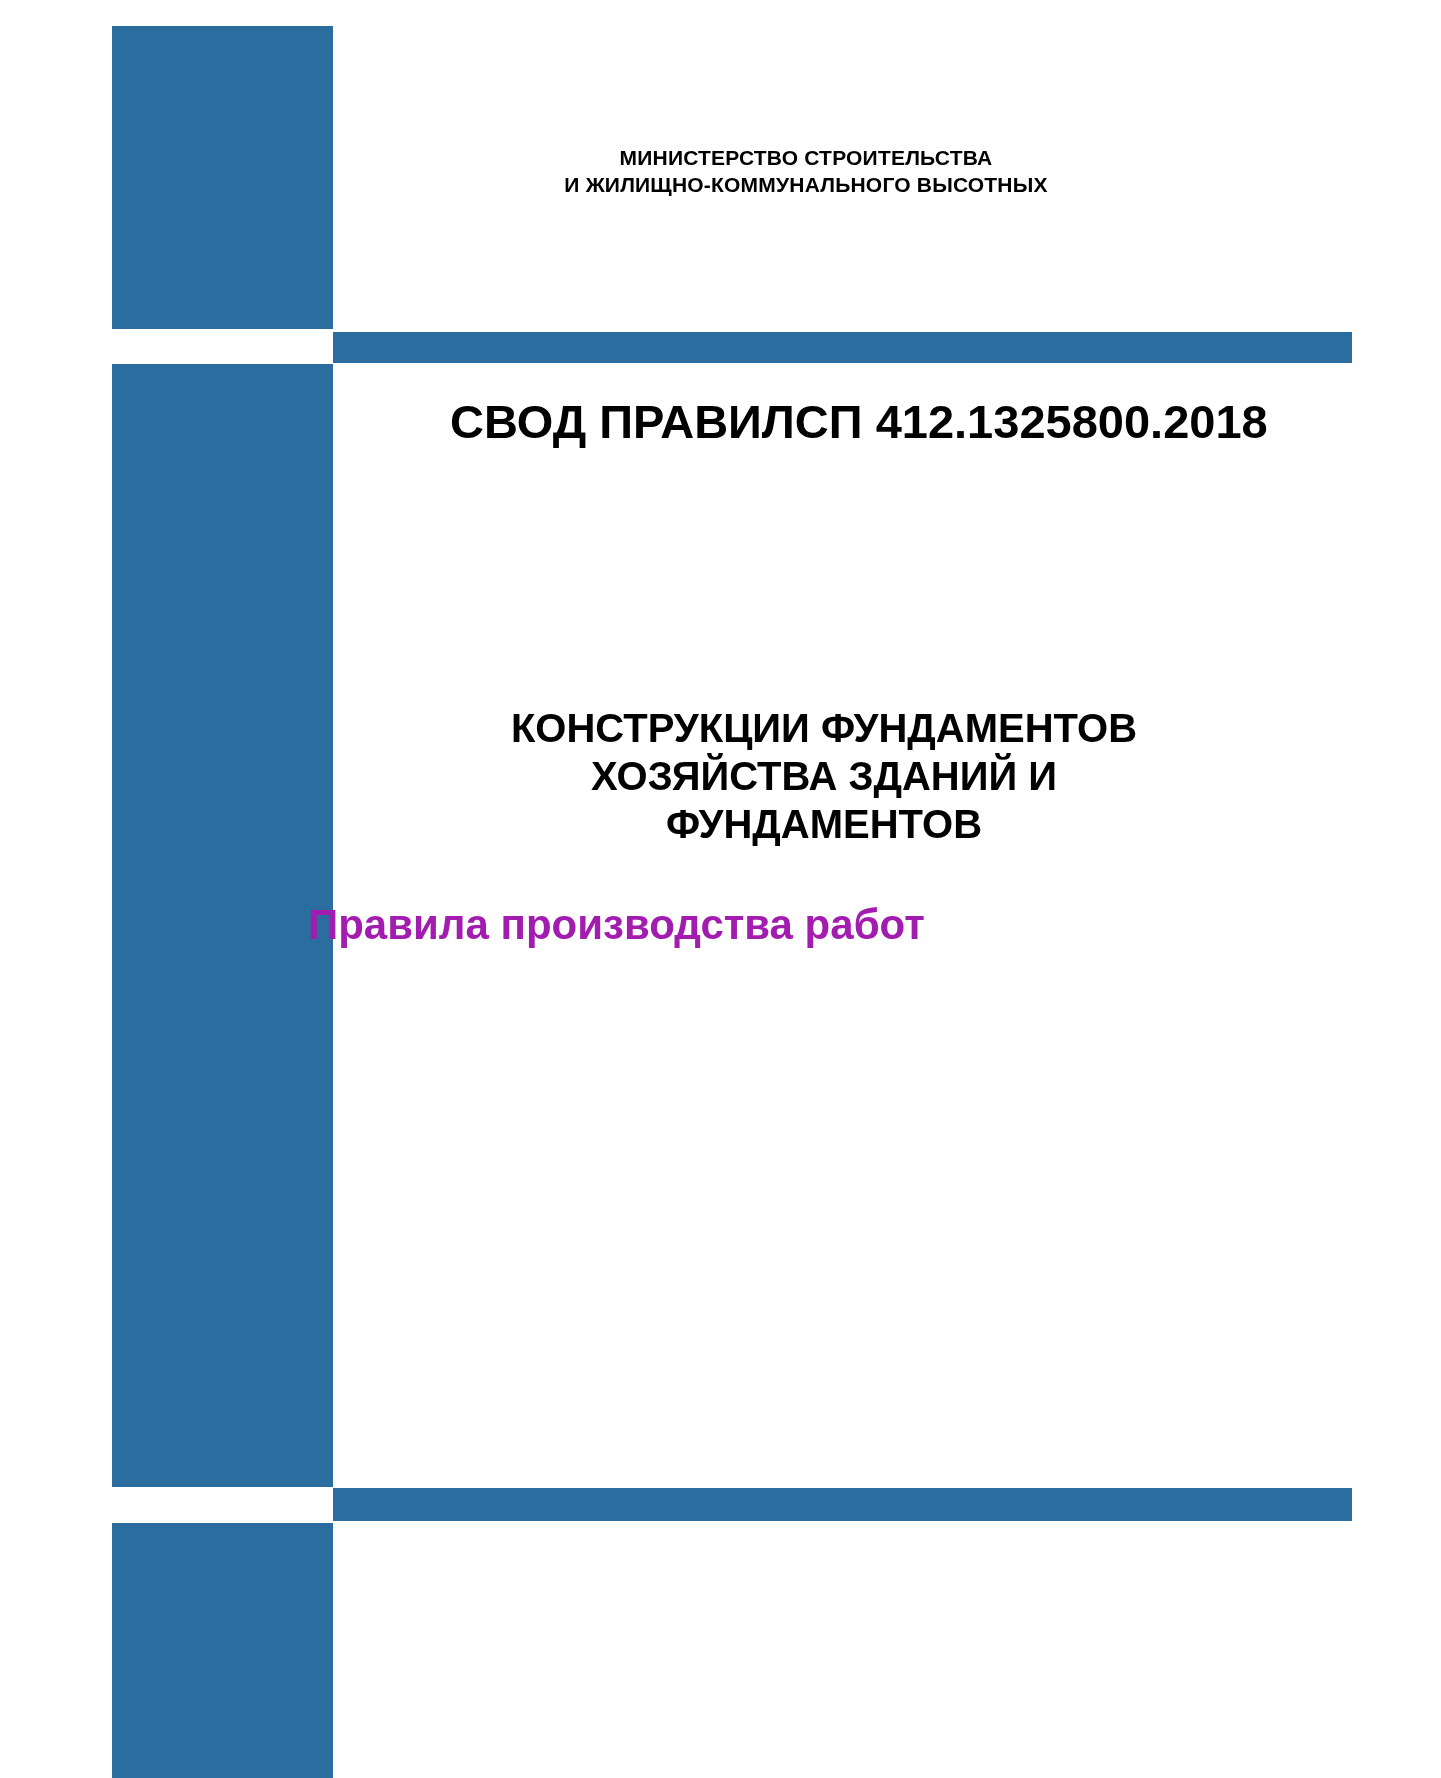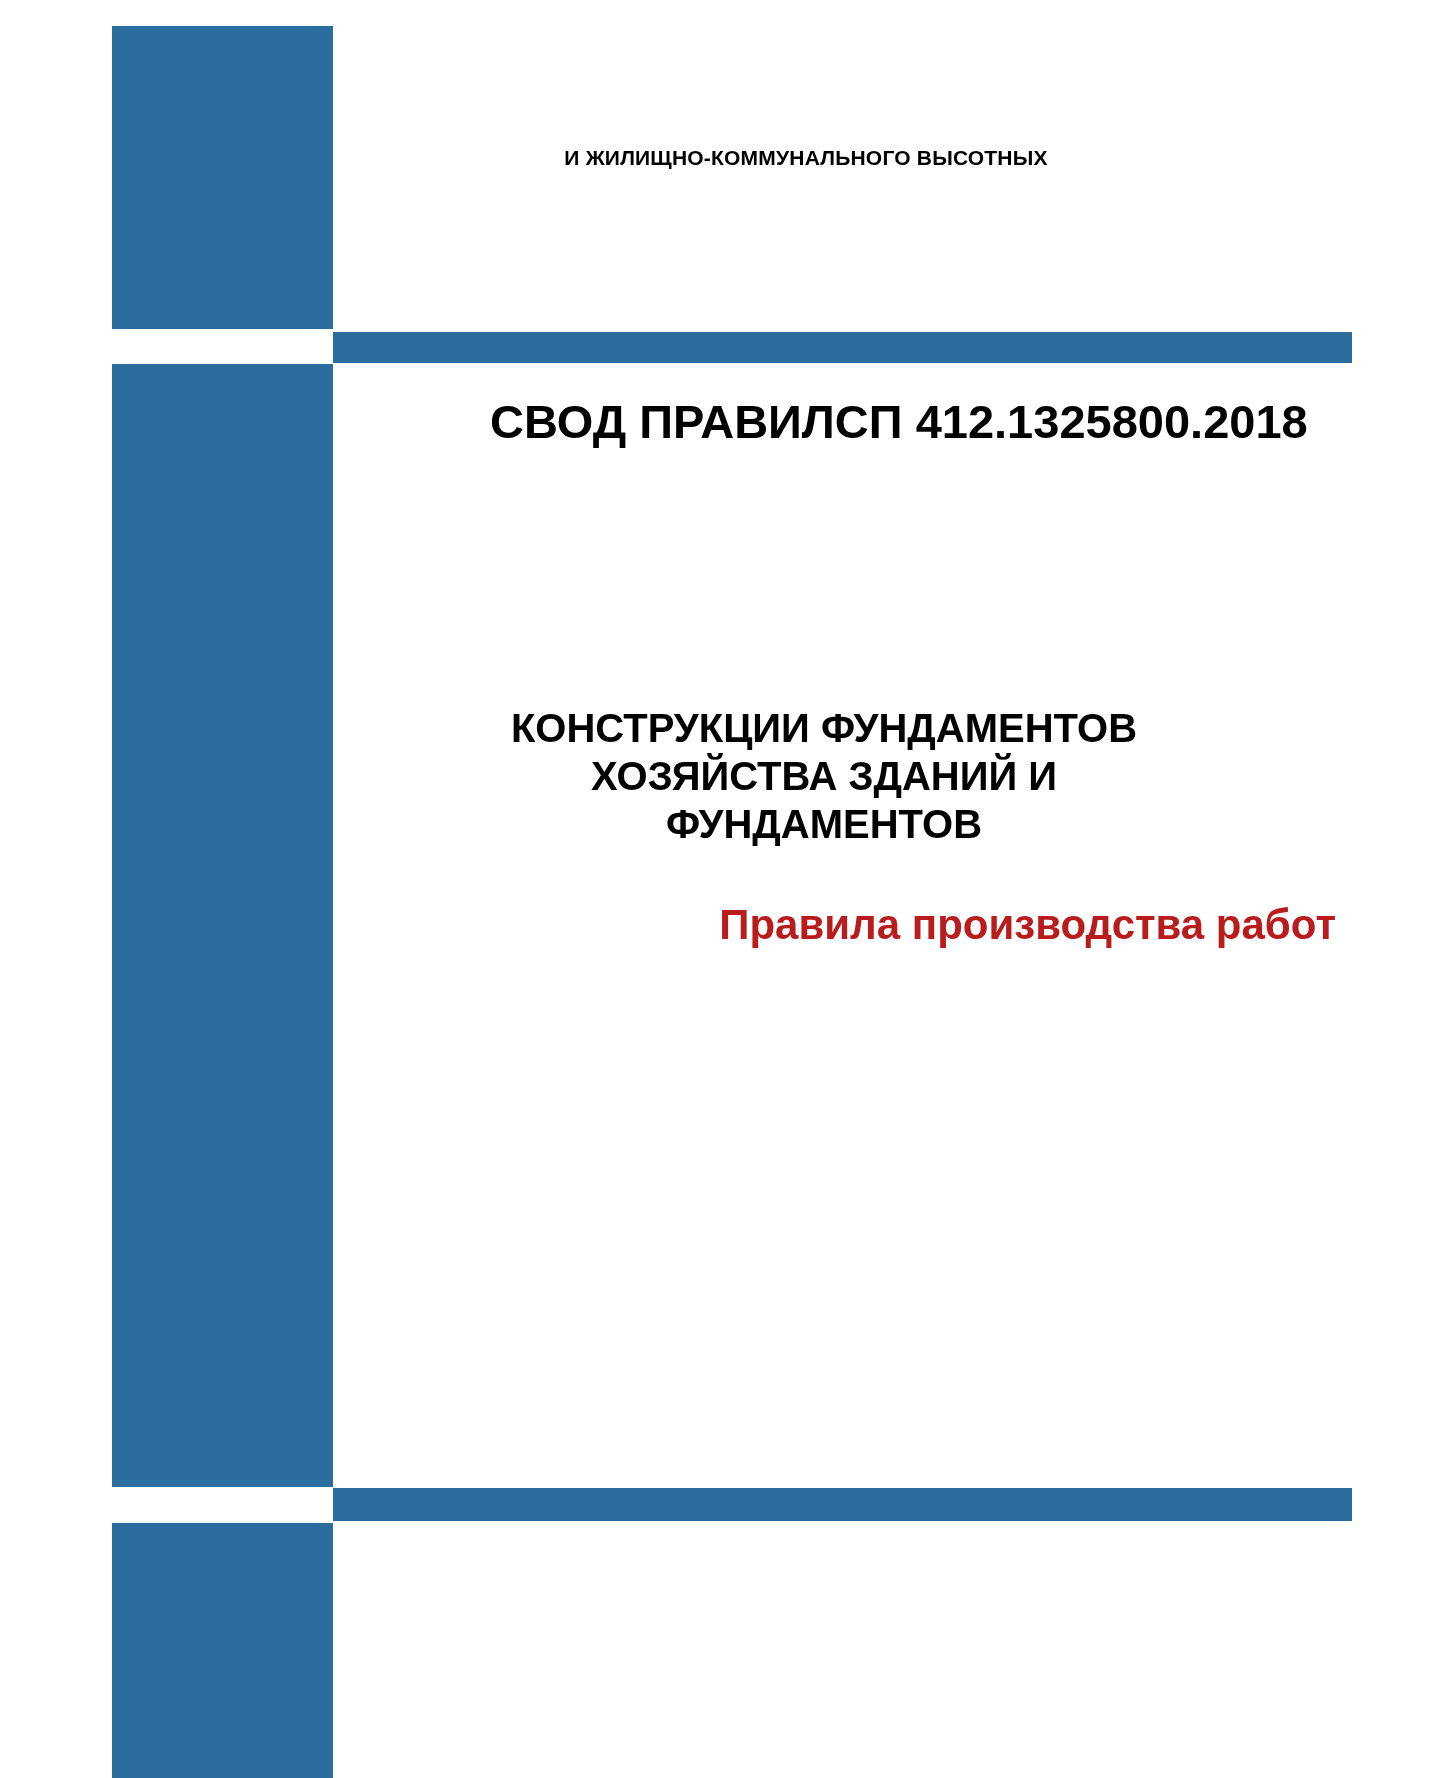--- a/index.html
+++ b/index.html
@@ -37,53 +37,53 @@
   .code-row {
     left: 450px; top: 396px; width: 785px;
     display: flex;
     justify-content: space-between;
     align-items: baseline;
     font-weight: bold;
     font-size: 47px;
     line-height: 52px;
     color: #000000;
     white-space: nowrap;
-    margin-left: 40px;
   }
 
   
   .doc-title {
     left: 296px; top: 704px; width: 1056px;
     text-align: center;
     font-weight: bold;
     font-size: 40px;
     line-height: 48px;
     color: #000000;
   }
 
   
   .doc-subtitle {
-    left: 280px; top: 901px; width: 1056px;
-    text-align: right;
+    left: 308px; top: 901px; width: 1056px;
+    text-align: left;
     font-weight: bold;
     font-size: 42px;
     line-height: 48px;
-    color: #b91c1c;
+    color: #a21caf;
   }
 </style>
 </head>
 <body style="background: rgb(255, 255, 255);">
 
 <div class="abs blue left-top-block"></div>
 <div class="abs blue divider-bar-top"></div>
 <div class="abs blue left-middle-block"></div>
 <div class="abs blue divider-bar-bottom"></div>
 <div class="abs blue left-bottom-block"></div>
 
 <div class="abs ministry">
+  <div>МИНИСТЕРСТВО СТРОИТЕЛЬСТВА</div>
   <div>И ЖИЛИЩНО-КОММУНАЛЬНОГО ВЫСОТНЫХ</div>
 </div>
 
 <div class="abs code-row">
   <span>СВОД ПРАВИЛ</span>
   <span>СП 412.1325800.2018</span>
 </div>
 
 <div class="abs doc-title">
   <div>КОНСТРУКЦИИ ФУНДАМЕНТОВ</div>

